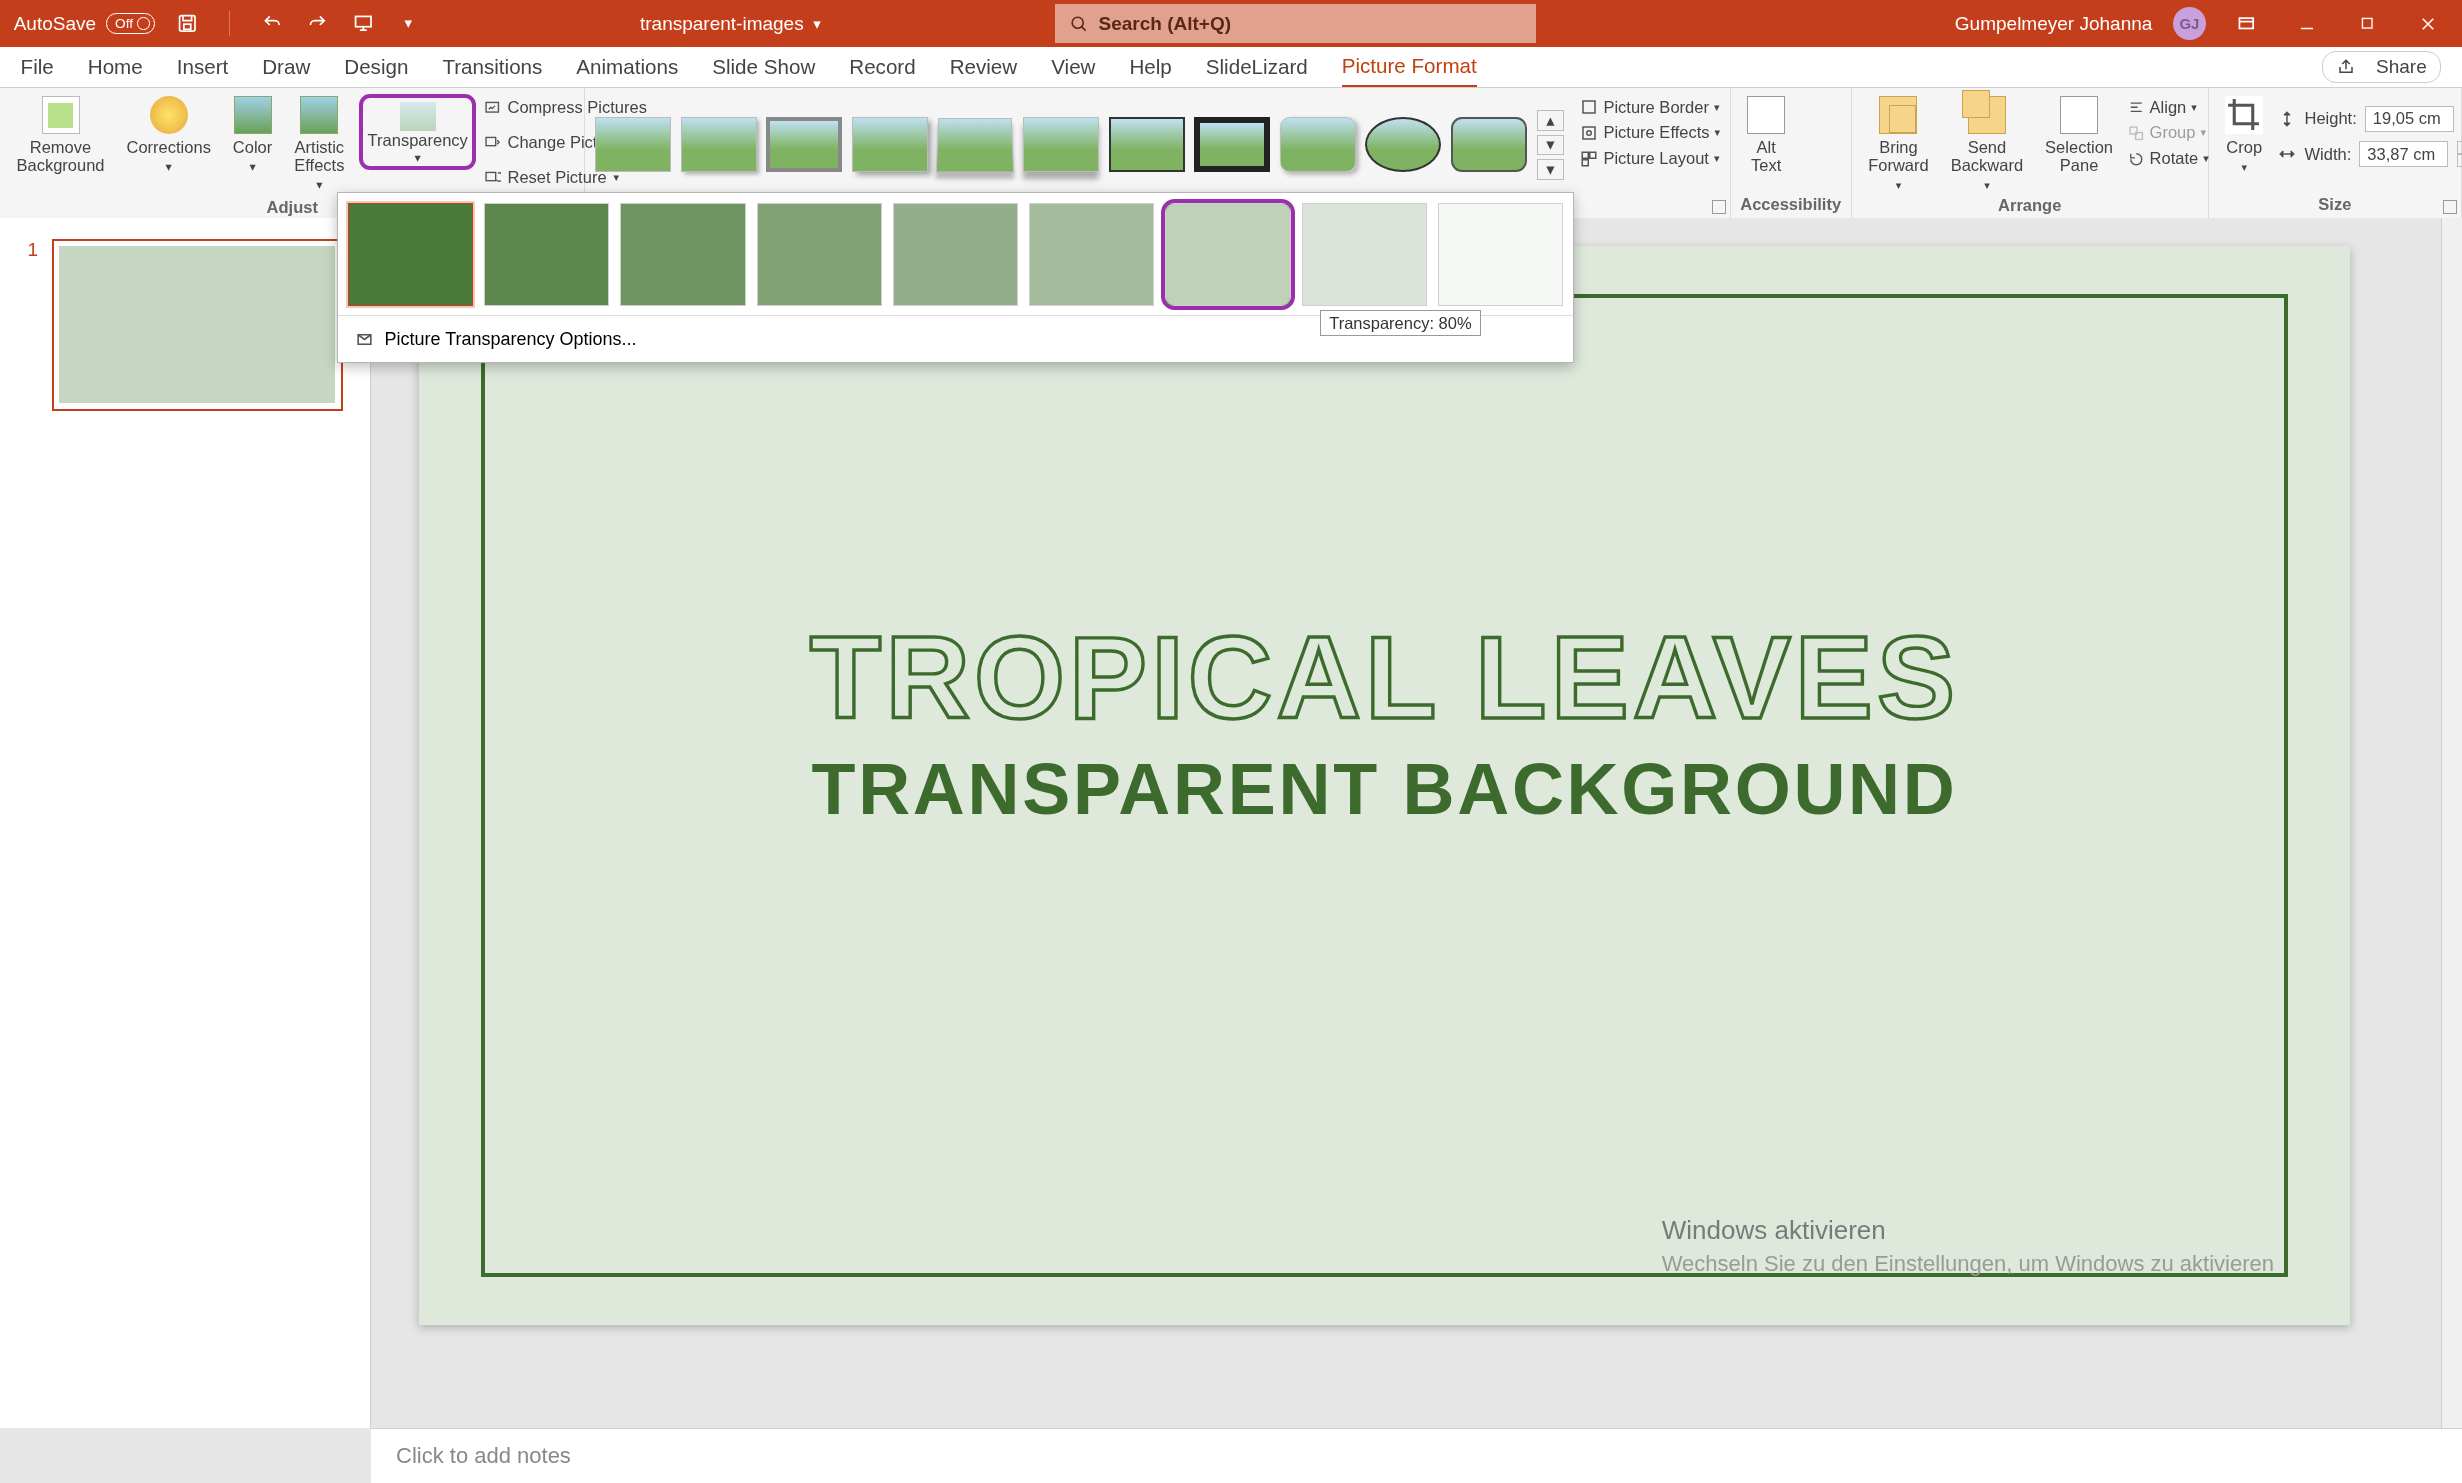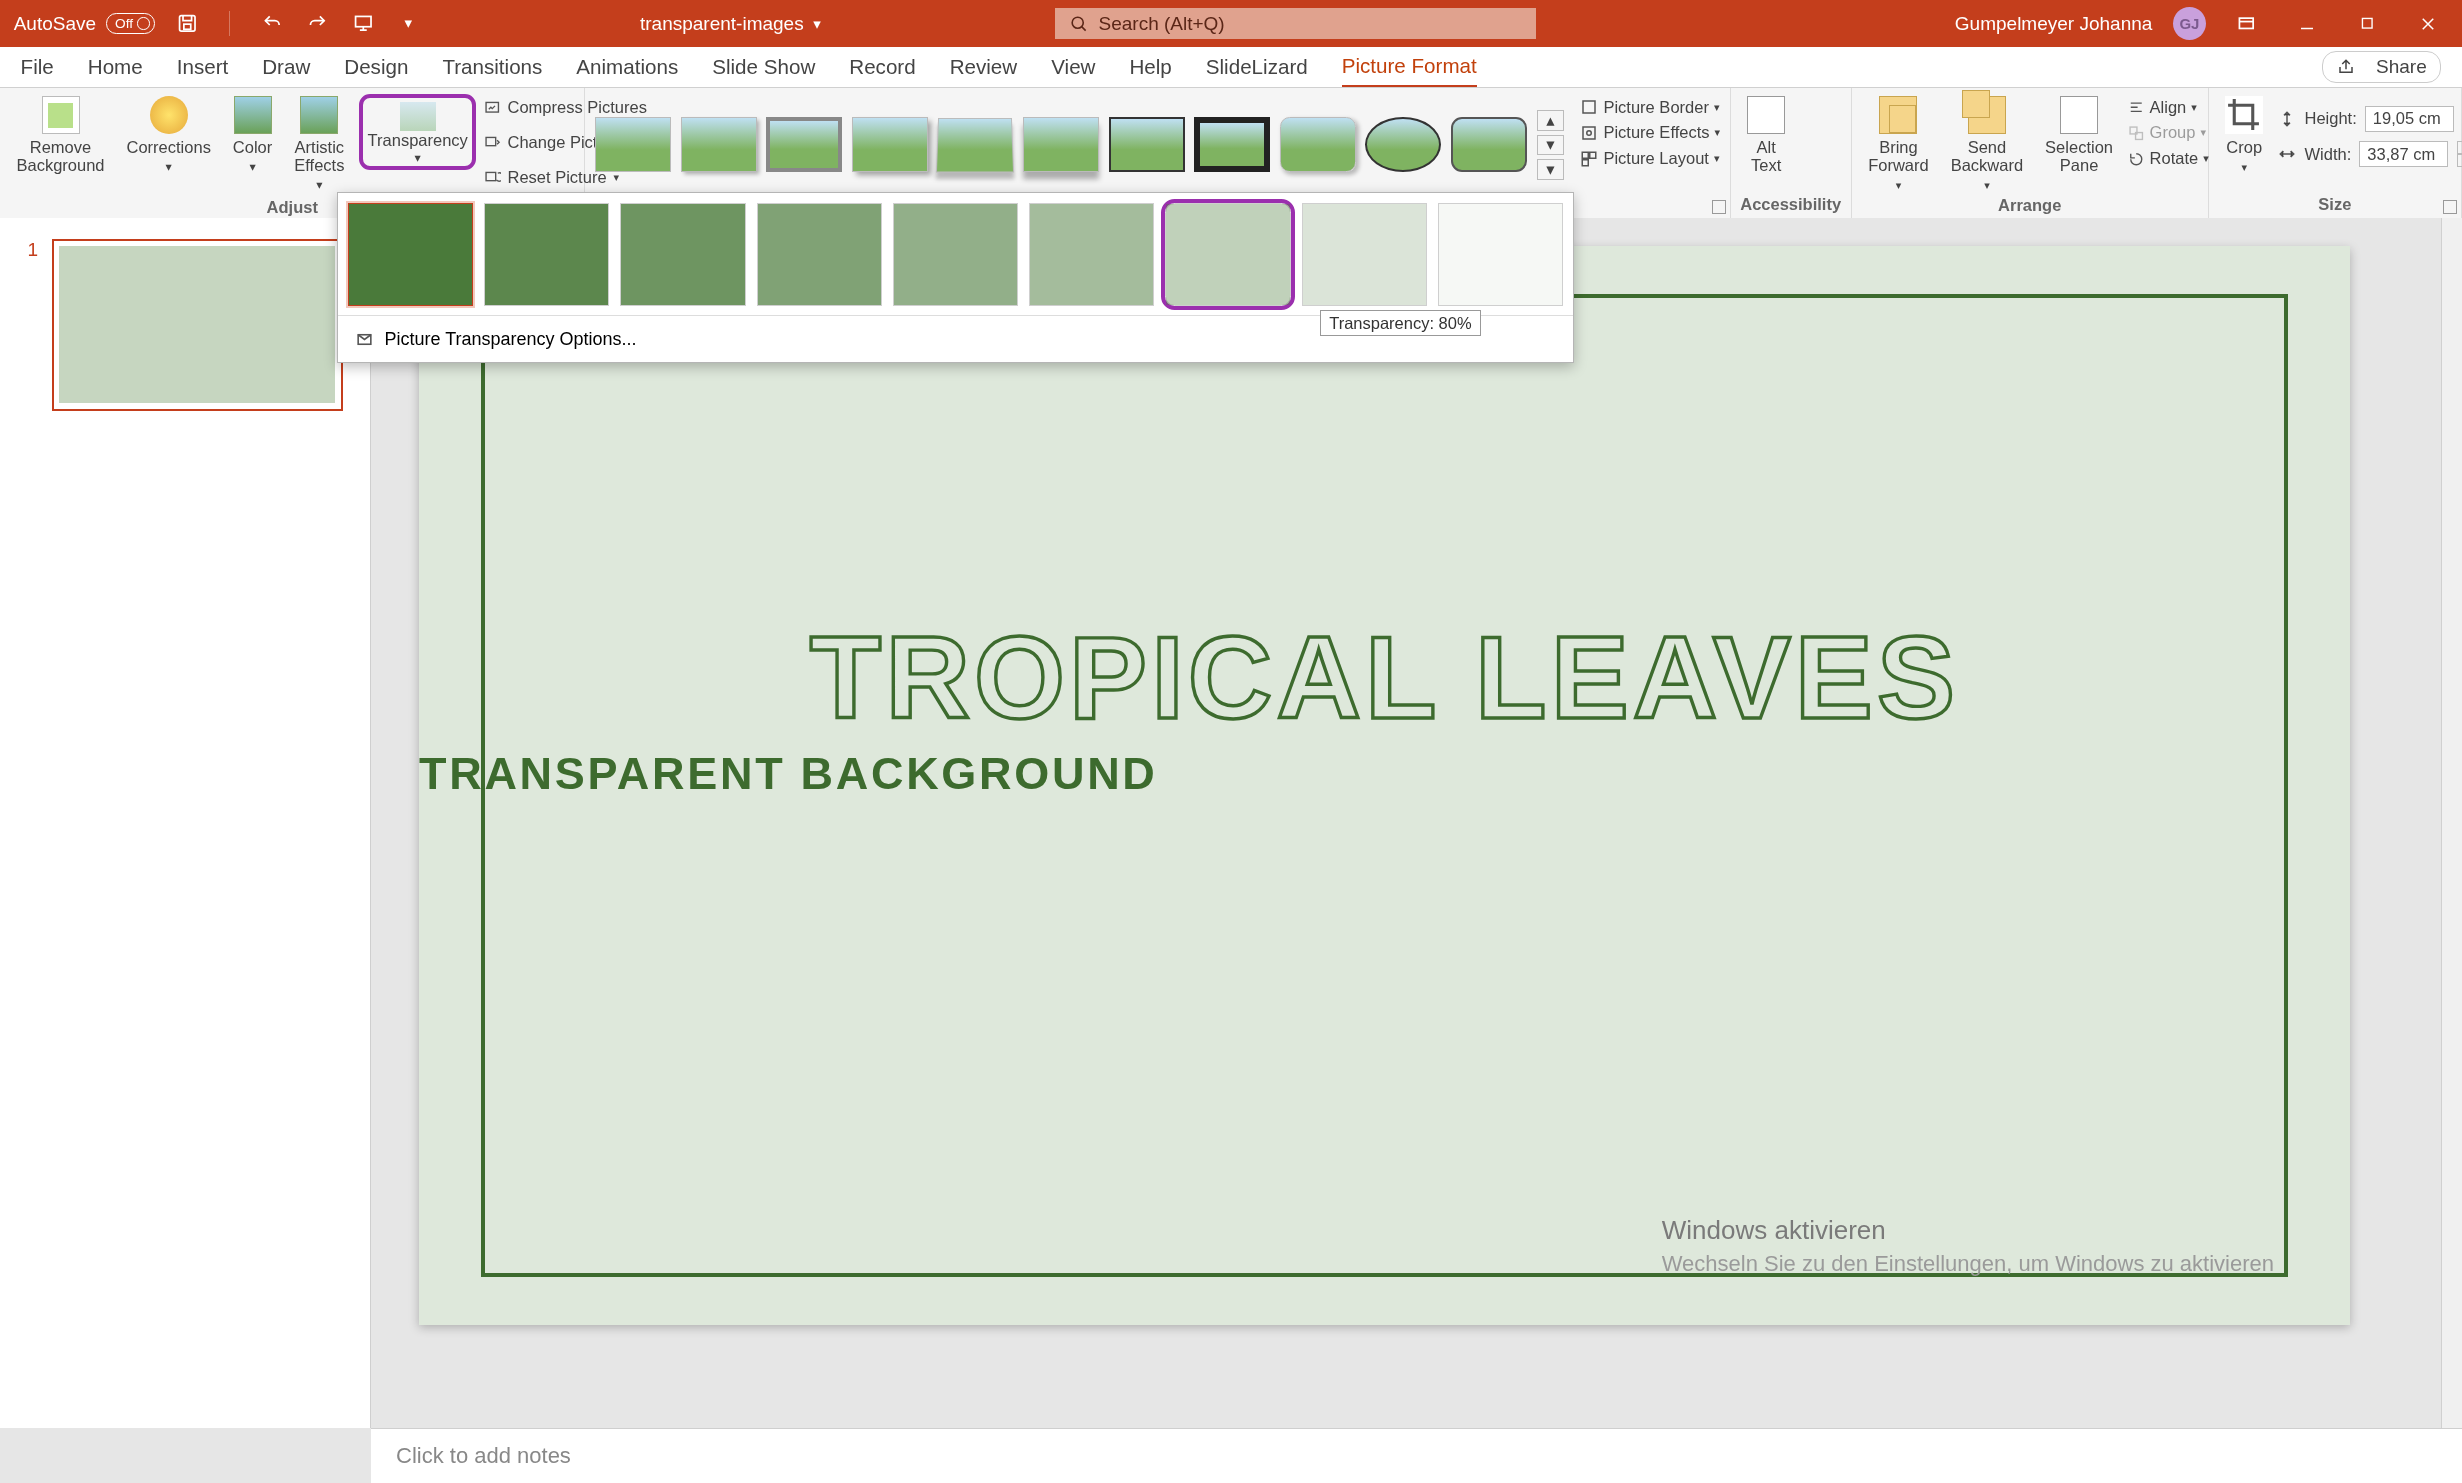--- a/index.html
+++ b/index.html
@@ -7,21 +7,21 @@
 
 
 .titlebar { height:47px; background:#c43e1c; display:flex; align-items:center; color:#fff; font-size:19px; padding:0 13.7px; }
 .titlebar .autosave { display:flex; align-items:center; gap:9.6px; }
 .autosave-toggle { width:49px; height:20.6px; border:1.4px solid #fff; border-radius:10.3px; display:flex; align-items:center; justify-content:flex-end; padding:0 4.1px; }
 .autosave-knob { width:12.4px; height:12.4px; border:1.4px solid #fff; border-radius:50%; }
 .qat { display:flex; gap:22px; margin-left:20.6px; align-items:center; }
 .qat-icon { width:23.4px; height:23.4px; display:flex; align-items:center; justify-content:center; }
 .qat-sep { width:1.4px; height:25px; background:rgba(255,255,255,0.3); margin:0 8.2px; }
 .doc-title { margin-left:220px; display:flex; align-items:center; gap:9.6px; }
-.search-box { margin-left:234px; width:481px; height:31px; background:#e0a28e; display:flex; align-items:center; padding:0 13.7px; gap:11px; color:#5a2617; }
+.search-box { margin-left:234px; width:481px; height:39px; background:#e0a28e; display:flex; align-items:center; padding:0 13.7px; gap:11px; color:#5a2617;font-weight:bold; }
 .titlebar-right { margin-left:auto; display:flex; align-items:center; gap:20.6px; }
 .user-avatar { width:33px; height:33px; border-radius:50%; background:#c9a0dc; display:flex; align-items:center; justify-content:center; color:#7b5a8e; font-size:15px; font-weight:600; }
 .win-btn { width:40px; height:27.5px; display:flex; align-items:center; justify-content:center; }
 
 
 .tabs { height:41px; background:#fff; display:flex; align-items:center; padding:0 20.6px; gap:34px; border-bottom:0.7px solid #d0d0d0; font-size:20.6px; color:#444; }
 .tab { height:100%; display:flex; align-items:center; cursor:pointer; }
 .tab.active { color:#c2410c; border-bottom:2.7px solid #c43e1c; }
 .share-btn { margin-left:auto; display:flex; align-items:center; gap:21px; border:0.7px solid #ccc; padding:4.1px 13.7px; border-radius:14px; font-size:19px; }
 
@@ -67,21 +67,21 @@
 .slide-panel { width:371px; background:#fff; border-right:0.7px solid #cfcfcf; padding:20.6px 27.5px; }
 .slide-thumb-wrap { display:flex; gap:13.7px; }
 .slide-num { font-size:19px; color:#c43e1c; }
 .slide-thumb { width:302px; height:172px; border:2.7px solid #c43e1c; position:relative; background:#fff; }
 .slide-thumb .timg { position:absolute; inset:5.5px; background:#5c8a4a; opacity:0.35; }
 .canvas-area { flex:1; position:relative; background:#e6e6e6; }
 .slide { position:absolute; left:48px; top:27.5px; width:1931px; height:1079px; background:#fff; box-shadow:0 2.7px 9.6px rgba(0,0,0,0.25); }
 .slide-bg { position:absolute; inset:0; background:#5c8a4a; opacity:0.20; }
 .slide-border { position:absolute; left:62px; top:48px; right:62px; bottom:48px; border:4.1px solid #3d6b2e; }
 .slide-title { position:absolute; left:0; right:0; top:364px; text-align:center; font-size:117px; font-weight:800; letter-spacing:4.1px; color:transparent; -webkit-text-stroke:3.4px #3d6b2e; font-family:Arial,sans-serif; }
-.slide-sub { position:absolute; left:0; right:0; top:502px; text-align:left; font-size:45px; font-weight:800; letter-spacing:2.7px; color:#3d6b2e; font-family:Arial,sans-serif; }
+.slide-sub { position:absolute; left:0; right:0; top:502px; text-align:center; font-size:72px; font-weight:800; letter-spacing:2.7px; color:#3d6b2e; font-family:Arial,sans-serif; }
 .watermark { position:absolute; right:76px; bottom:48px; color:#9a9a9a; font-size:22px; text-align:left; }
 .watermark .wm-t { font-size:26px; color:#7a7a7a; margin-bottom:4.1px; }
 .scrollbar-v { position:absolute; right:0; top:0; bottom:0; width:20.6px; background:#f0f0f0; border-left:0.7px solid #d0d0d0; }
 
 
 .notes { position:absolute; left:371px; right:0; bottom:0; height:55px; background:#fff; border-top:0.7px solid #cfcfcf; display:flex; align-items:center; padding:0 25px; color:#888; font-size:22px; }
 
 svg { display:block; }
 </style>
 </head>

